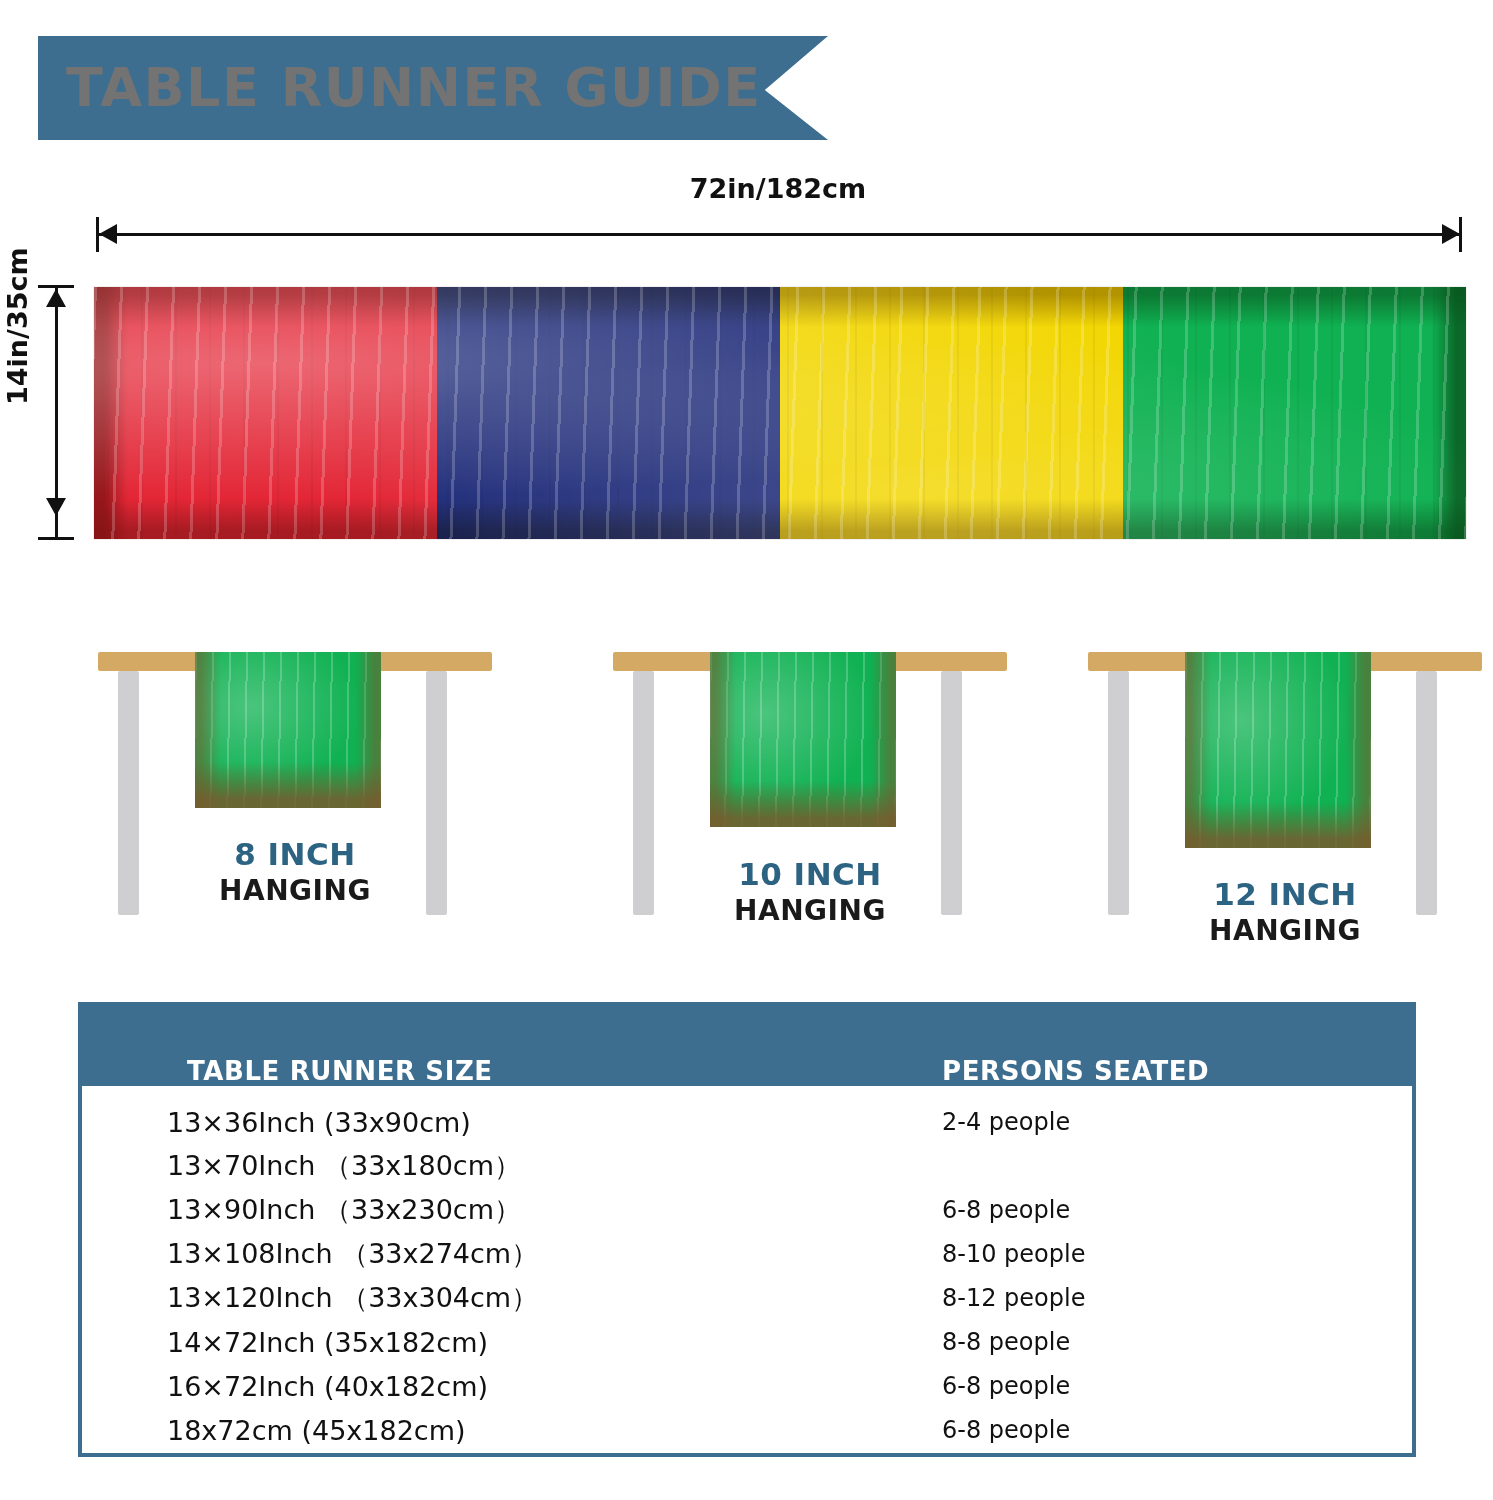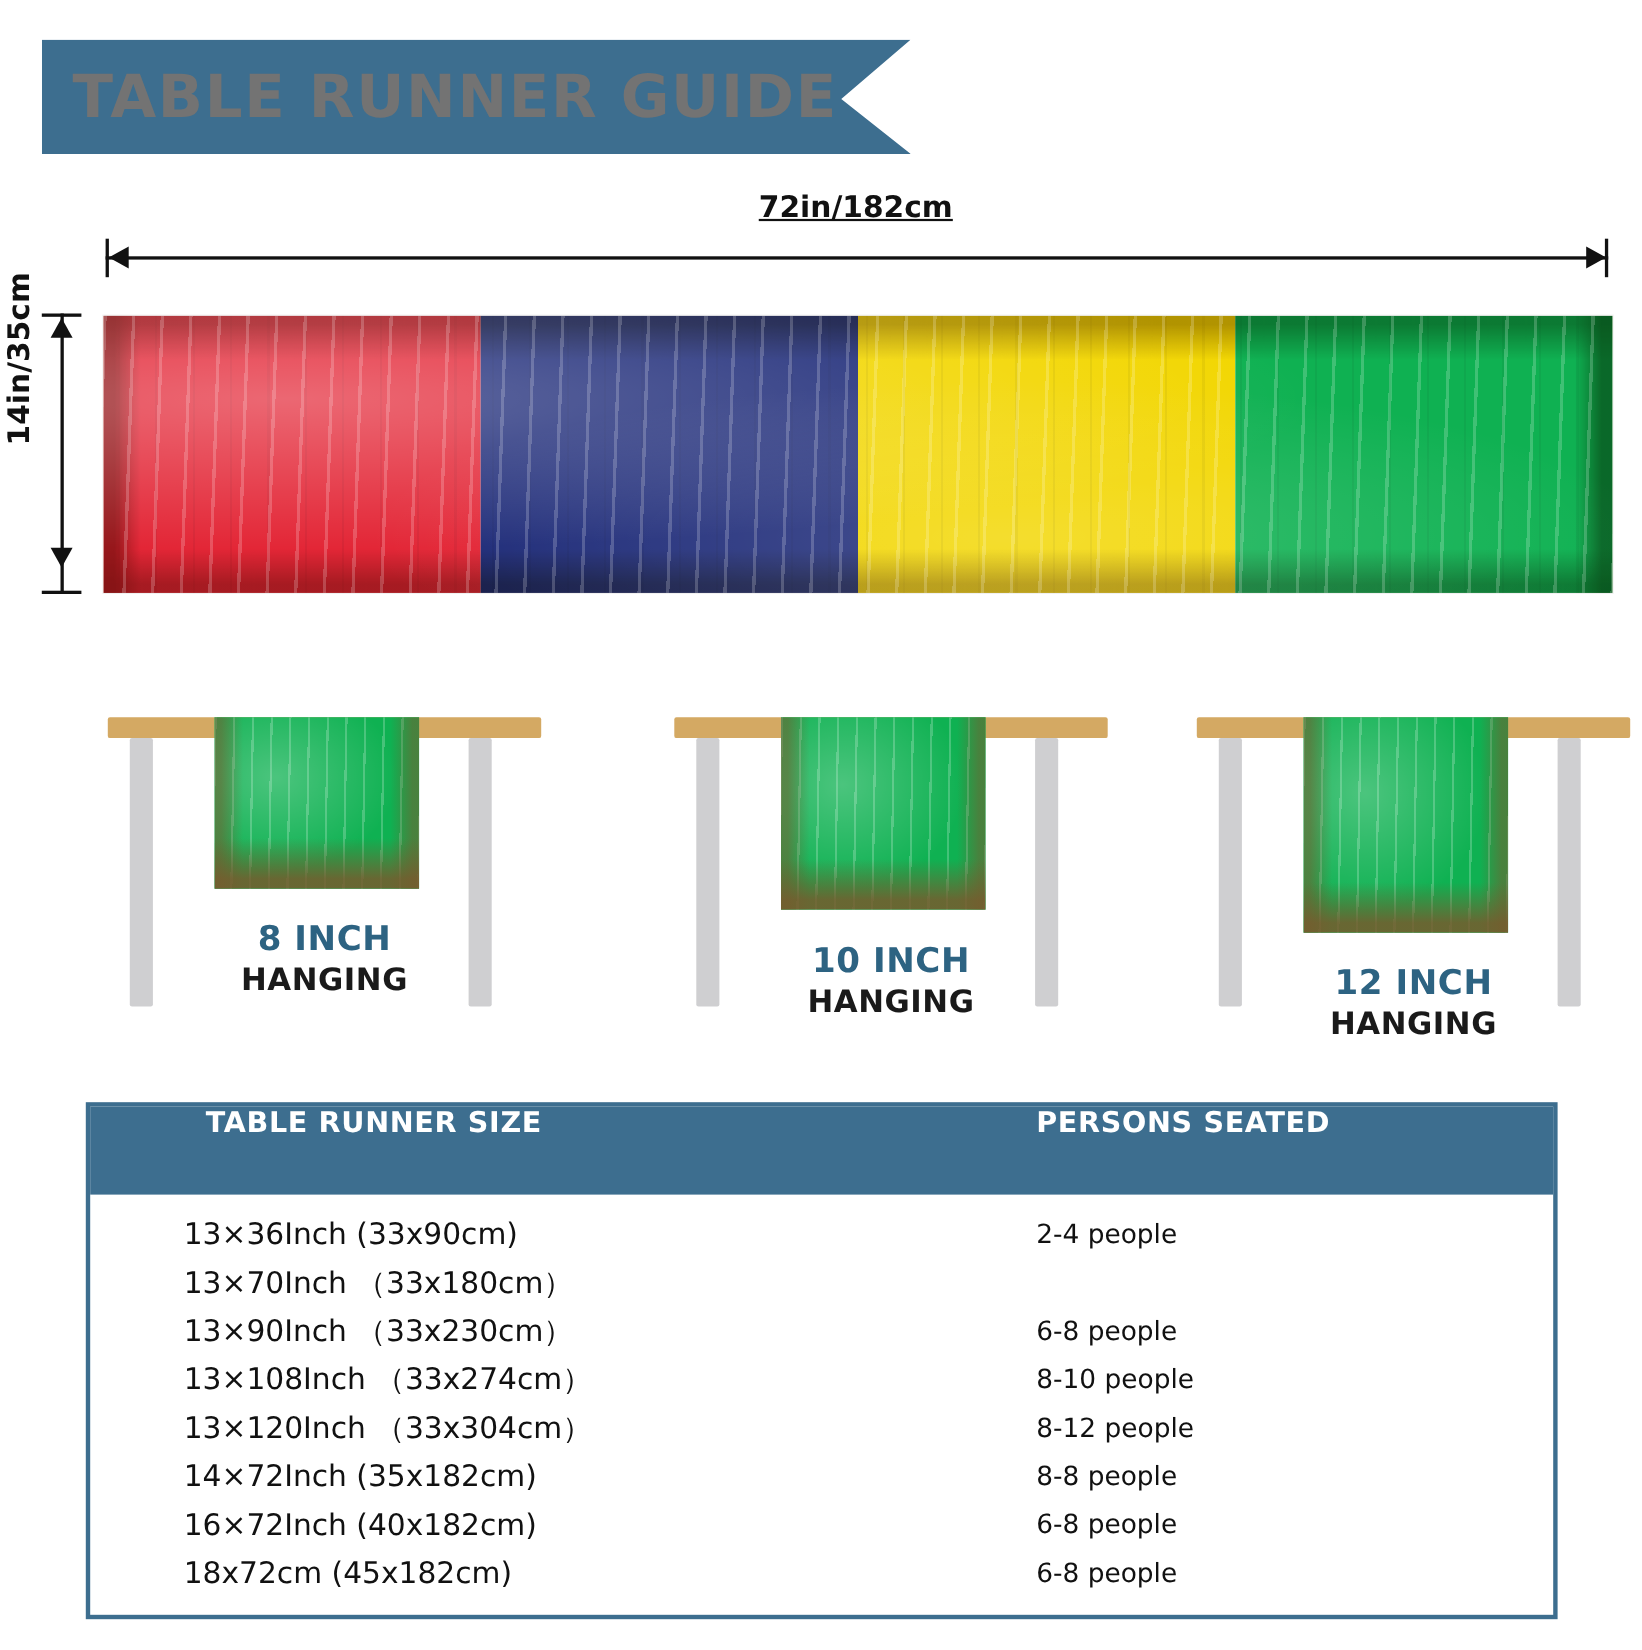--- a/index.html
+++ b/index.html
@@ -55,21 +55,20 @@
   .dim-top-label {
     position: absolute;
     left: 92px;
     top: 8px;
     width: 1372px;
     text-align: center;
     font-size: 27px;
     font-weight: bold;
     font-family: "DejaVu Sans", sans-serif;
     color: #111;
-    text-decoration: underline;
   }
   
   .dim-h-line {
     position: absolute;
     left: 96px;
     top: 68px;
     width: 1366px;
     height: 3px;
     background: #111;
   }
@@ -281,32 +280,32 @@
     top: 1002px;
     width: 1338px;
     border: 4px solid #3d6e8f;
     box-sizing: border-box;
     background: #fff;
   }
   .st-head {
     background: #3d6e8f;
     height: 80px;
     display: flex;
-    align-items: flex-start;
+    align-items: flex-end;
   }
   .st-head .th {
     font-size: 26px;
     font-weight: bold;
     color: #ffffff;
     font-family: "DejaVu Sans", sans-serif;
     letter-spacing: 0.6px;
   }
   .st-head .th.left  { width: 860px; padding-left: 105px; box-sizing: border-box; }
   .st-head .th.right { flex: 1; }
-  .st-body { padding: 14px 0 16px 0; }
+  .st-body { padding: 14px 0 1px 0; }
   .st-row {
     display: flex;
     align-items: center;
     height: 44px;
   }
   .st-row .c-size {
     width: 860px;
     padding-left: 85px;
     box-sizing: border-box;
     font-size: 27px;

